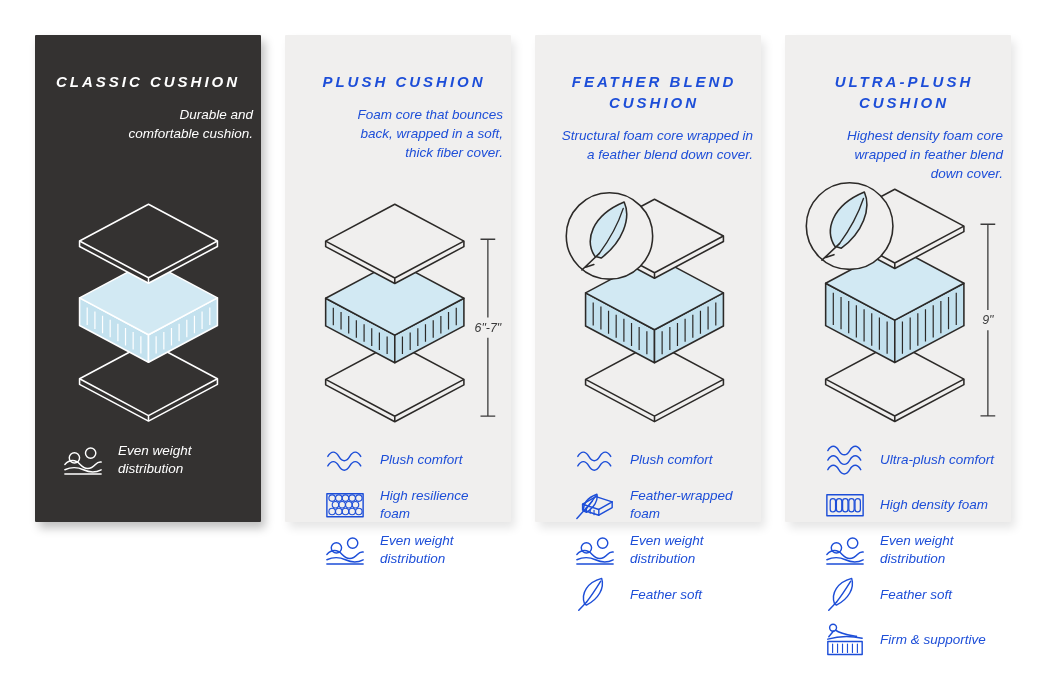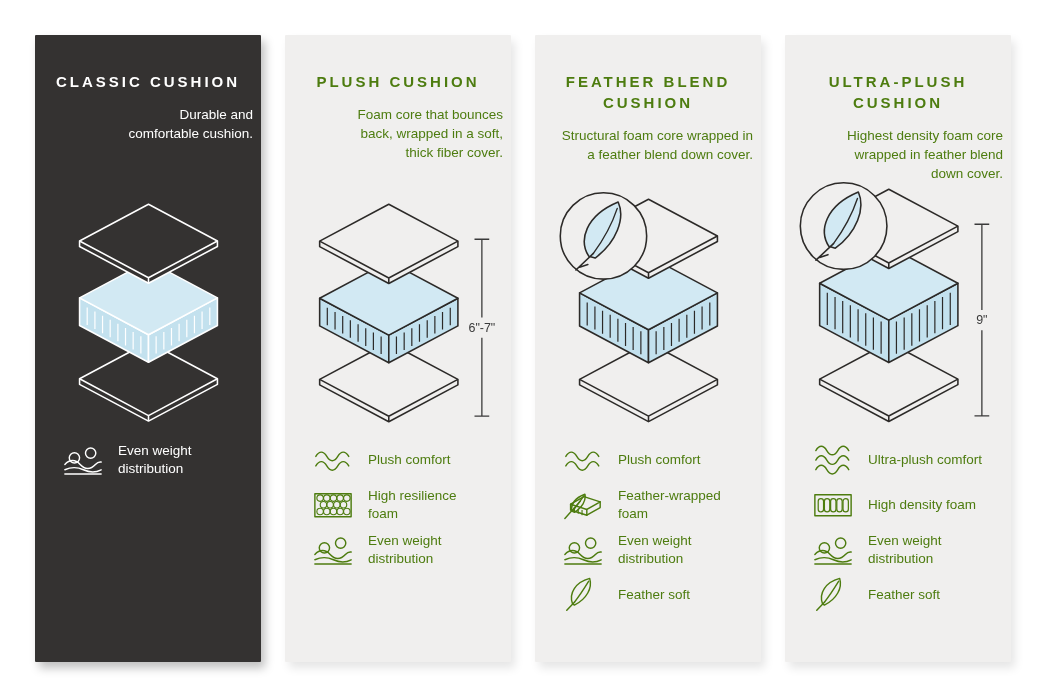--- a/index.html
+++ b/index.html
@@ -1,20 +1,20 @@
 <!DOCTYPE html>
 <html><head>
 <meta charset="utf-8">
 <style>
   html,body{margin:0;padding:0;background:#ffffff;}
   body{width:1049px;height:700px;font-family:"Liberation Sans",sans-serif;overflow:hidden;}
   .cards{display:flex;gap:24px;padding:35px 0 0 35px;}
-  .card{width:226px;height:627px;box-sizing:border-box;padding-top:36px;border-radius:1px;}
+  .card{width:226px;height:487px;box-sizing:border-box;padding-top:36px;border-radius:1px;font-style:italic;}
   .card.dark{background:#343231;color:#ffffff;box-shadow:4px 6px 10px rgba(0,0,0,0.25);}
-  .card.light{background:#f0efee;color:#4d7c0f;box-shadow:4px 6px 10px rgba(0,0,0,0.10);}
+  .card.light{background:#f0efee;color:#1d4ed8;box-shadow:4px 6px 10px rgba(0,0,0,0.10);padding-left:12px;}
   .head{height:106px;}
   .title{margin:0;text-align:center;font-size:15px;font-weight:bold;letter-spacing:3px;
          line-height:1.4;white-space:pre-line;}
   .desc{margin:13px 8px 0;text-align:right;font-size:13.5px;line-height:1.42;white-space:pre-line;}
   .art{height:250px;display:flex;align-items:flex-end;justify-content:center;}
   .art svg{display:block;}
   .features{padding:14px 0 0 24px;}
   .feature{display:flex;align-items:center;min-height:38px;margin-bottom:7px;}
   .ficon{flex:0 0 48px;display:flex;align-items:center;justify-content:center;}
   .ficon svg{width:42px;height:auto;}
@@ -307,16 +307,36 @@
           <div class="feature">
             <span class="ficon">
               <svg viewBox="0 0 44 40" fill="none" stroke="currentColor" stroke-width="1.5" stroke-linecap="round" stroke-linejoin="round">
     <path d="M5,36 L13,27.5"></path>
     <path d="M11,29 C7,18 14,6.5 29,2.5 C32,12.5 26,24 13,30.5 Z"></path>
     <path d="M13,27.5 C19,20 24,12 28,5.5"></path>
               </svg>
             </span>
             <span class="flabel">Feather soft</span>
           </div>
+          <div class="feature">
+            <span class="ficon">
+              <svg viewBox="0 0 44 38" fill="none" stroke="currentColor" stroke-width="1.5" stroke-linecap="round" stroke-linejoin="round">
+    <circle cx="9.5" cy="6" r="3.6"></circle>
+    <path d="M12,8.5 C17,12.5 25,13.5 34,15"></path>
+    <path d="M5,15.5 L10,9.5"></path>
+    <path d="M4,18 q17,-5 36,-1"></path>
+    <path d="M4,20.5 h36 v13.5 h-36 z"></path>
+    <g stroke-width="1.2">
+                  <path d="M9,23 v9"></path>
+                  <path d="M14.2,23 v9"></path>
+                  <path d="M19.4,23 v9"></path>
+                  <path d="M24.6,23 v9"></path>
+                  <path d="M29.8,23 v9"></path>
+                  <path d="M35,23 v9"></path>
+                </g>
+              </svg>
+            </span>
+            <span class="flabel">Firm &amp; supportive</span>
+          </div>
         </div>
   </section>
     </div>
 </div>
 
 </body></html>

